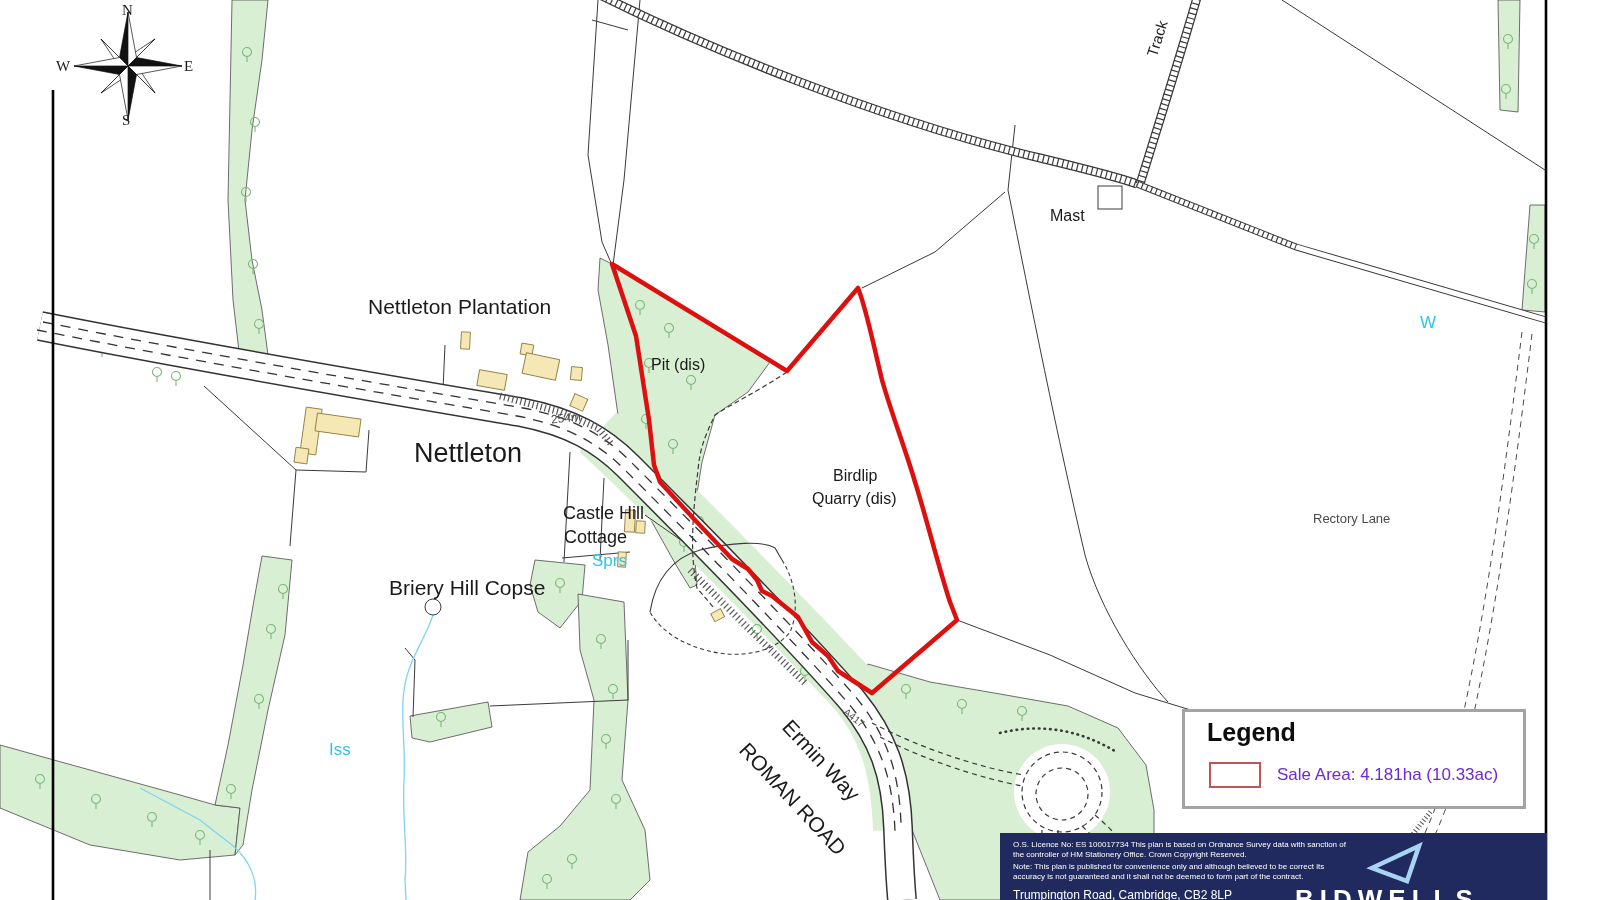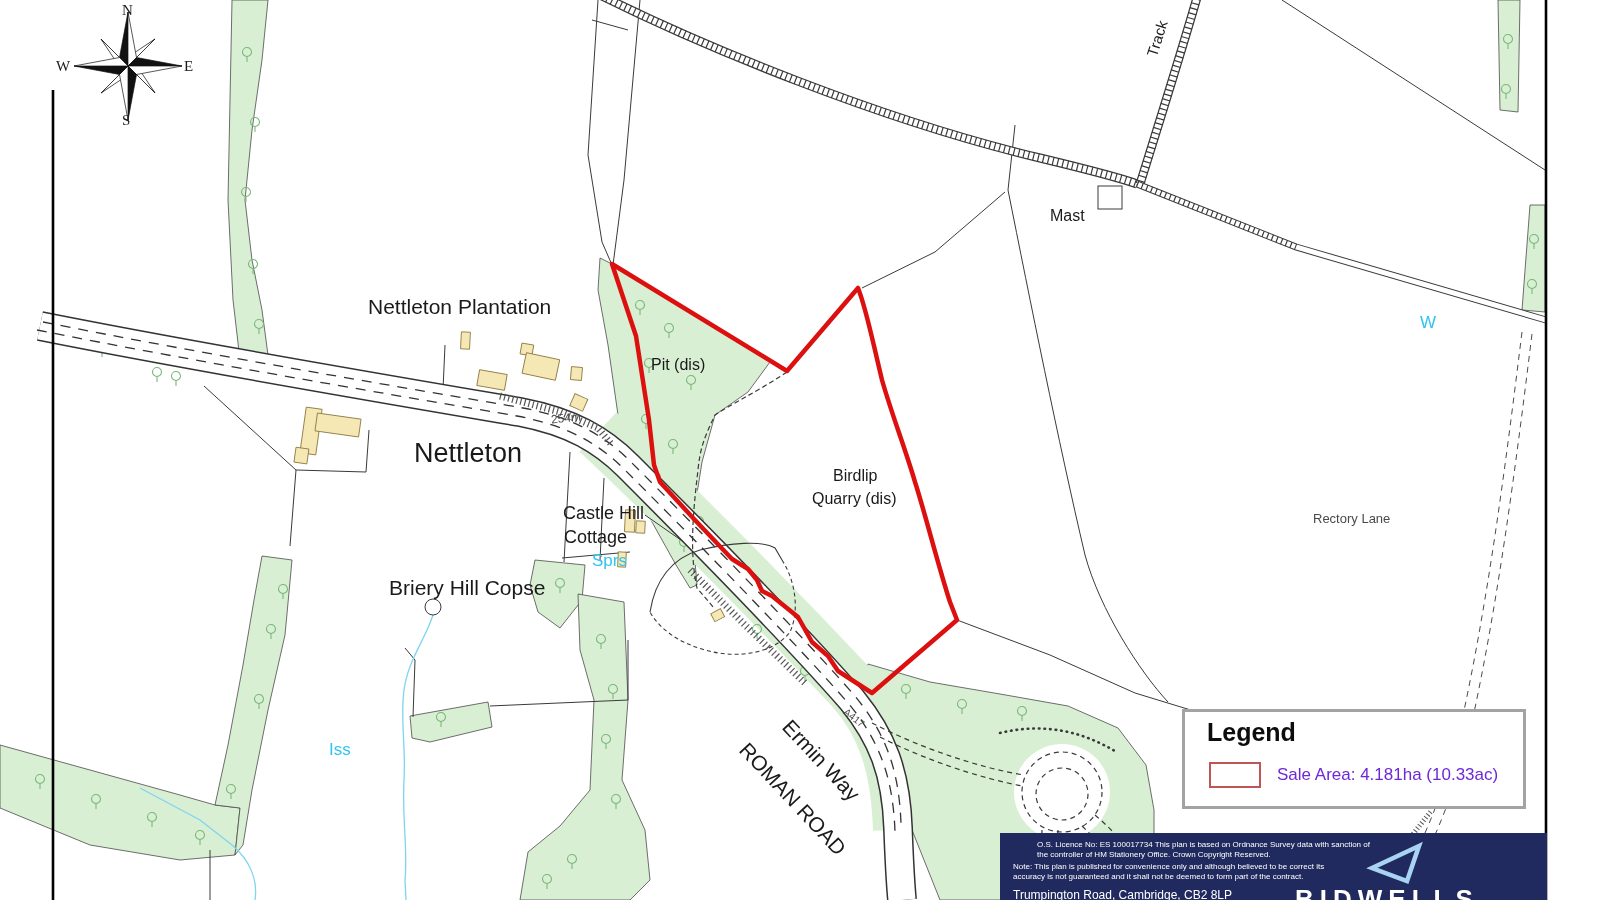--- a/index.html
+++ b/index.html
@@ -258,21 +258,21 @@
 <div class="lbl" style="left:795px;top:715px;font-size:21px;transform:rotate(47deg);transform-origin:left top;">Ermin Way</div>
 <div class="lbl" style="left:752px;top:738px;font-size:21px;transform:rotate(47deg);transform-origin:left top;">ROMAN ROAD</div>
 
 <div id="legend-box">
   <div id="legend-title">Legend</div>
   <div id="legend-swatch"></div>
   <div id="legend-text">Sale Area: 4.181ha (10.33ac)</div>
 </div>
 
 <div id="footer-box">
-  <div class="disc" style="top:7px;margin-left:24px;">O.S. Licence No: ES 100017734 This plan is based on Ordnance Survey data with sanction of the controller of HM Stationery Office. Crown Copyright Reserved.</div>
+  <div class="disc" style="top:7px;">O.S. Licence No: ES 100017734 This plan is based on Ordnance Survey data with sanction of the controller of HM Stationery Office. Crown Copyright Reserved.</div>
   <div class="disc" style="top:29px;">Note: This plan is published for convenience only and although believed to be correct its accuracy is not guaranteed and it shall not be deemed to form part of the contract.</div>
   <div id="footer-address">Trumpington Road, Cambridge, CB2 8LP</div>
 </div>
 <svg id="brand-tri" width="70" height="50" viewBox="0 0 70 50">
   <polygon points="64,10 17,32 52,45" fill="none" stroke="#a9d3f2" stroke-width="4.5"></polygon>
 </svg>
 <div id="brand-text">BIDWELLS</div>
 
 </div>
 

